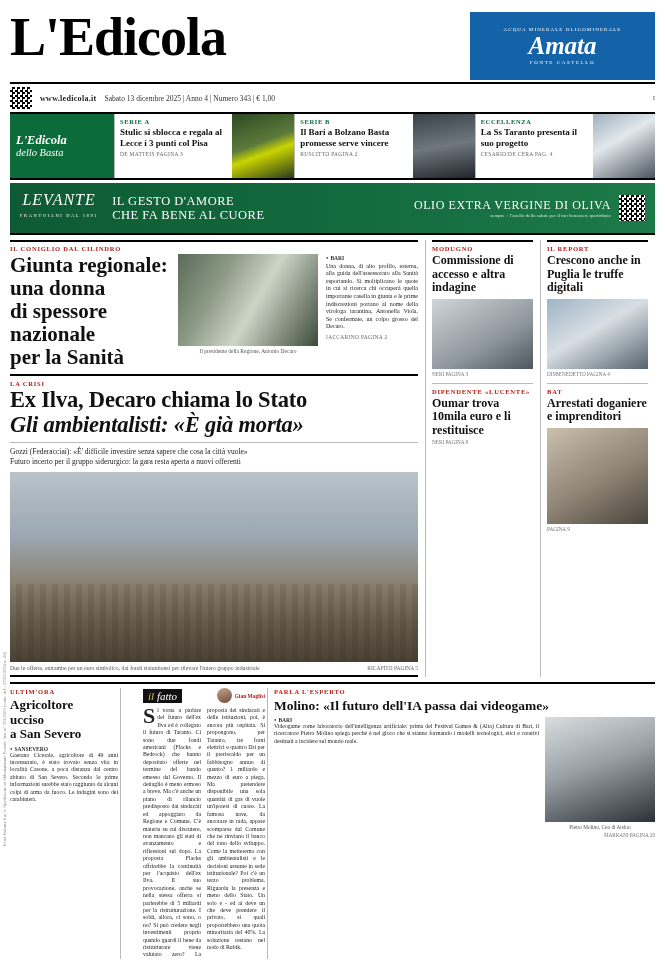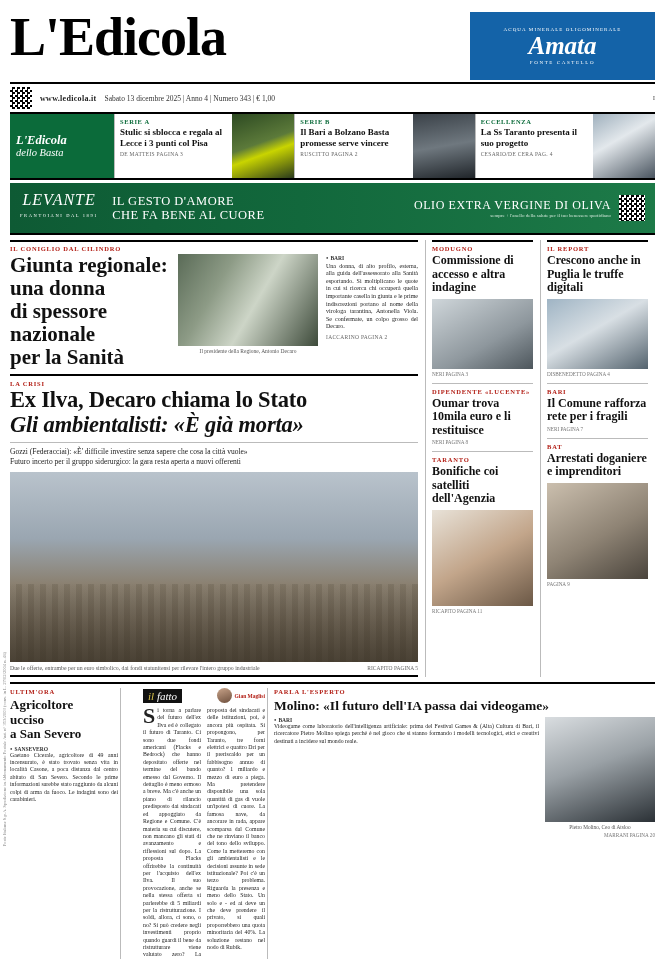--- a/index.html
+++ b/index.html
@@ -277,39 +277,28 @@
         <div class="kick-red">MODUGNO</div>
         <h3>Commissione di accesso e altra indagine</h3>
         <div class="img a"></div>
         <div class="credit">NERI  PAGINA 3</div>
       </div>
       <div class="ci rule-thin" style="padding-top:4px">
         <div class="kick-red">DIPENDENTE «LUCENTE»</div>
         <h3>Oumar trova 10mila euro e li restituisce</h3>
         <div class="credit">NERI  PAGINA 8</div>
       </div>
-      <div class="ci rule-thin" style="padding-top:4px">
-        <div class="kick-red">TARANTO</div>
-        <h3>Bonifiche coi satelliti dell'Agenzia</h3>
-        <div class="img b" style="height:96px"></div>
-        <div class="credit">RICAPITO  PAGINA 11</div>
-      </div>
     </div>
 
     <div class="col-right">
       <div class="ci rule-top">
         <div class="kick-red">IL REPORT</div>
         <h3>Crescono anche in Puglia le truffe digitali</h3>
         <div class="img c"></div>
         <div class="credit">DISBENEDETTO  PAGINA 4</div>
-      </div>
-      <div class="ci rule-thin" style="padding-top:4px">
-        <div class="kick-red">BARI</div>
-        <h3>Il Comune rafforza rete per i fragili</h3>
-        <div class="credit">NERI  PAGINA 7</div>
       </div>
       <div class="ci rule-thin" style="padding-top:4px">
         <div class="kick-red">BAT</div>
         <h3>Arrestati doganiere e imprenditori</h3>
         <div class="img d" style="height:96px"></div>
         <div class="credit">PAGINA 9</div>
       </div>
     </div>
   </div>
 

